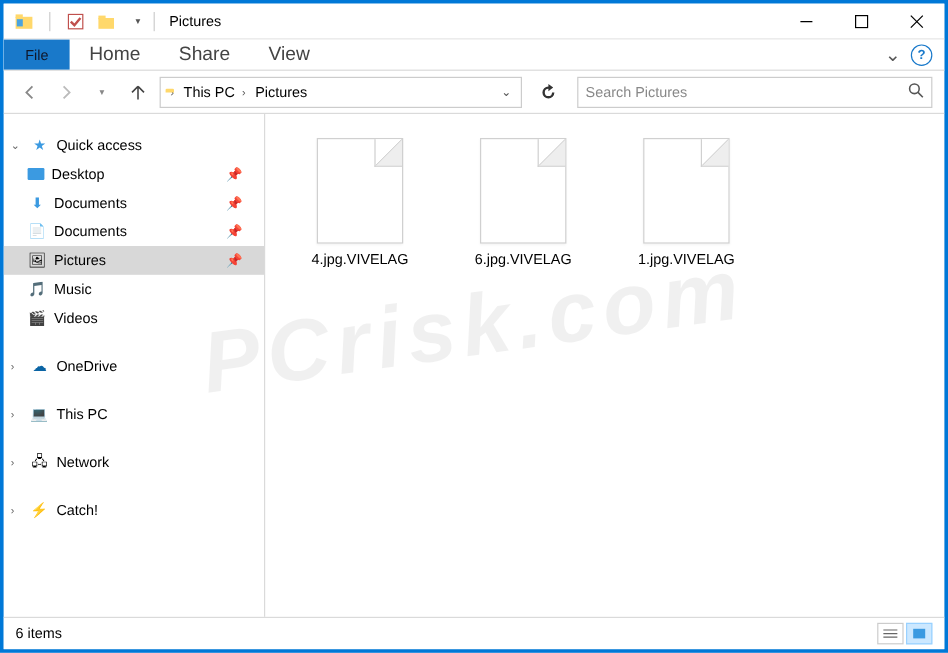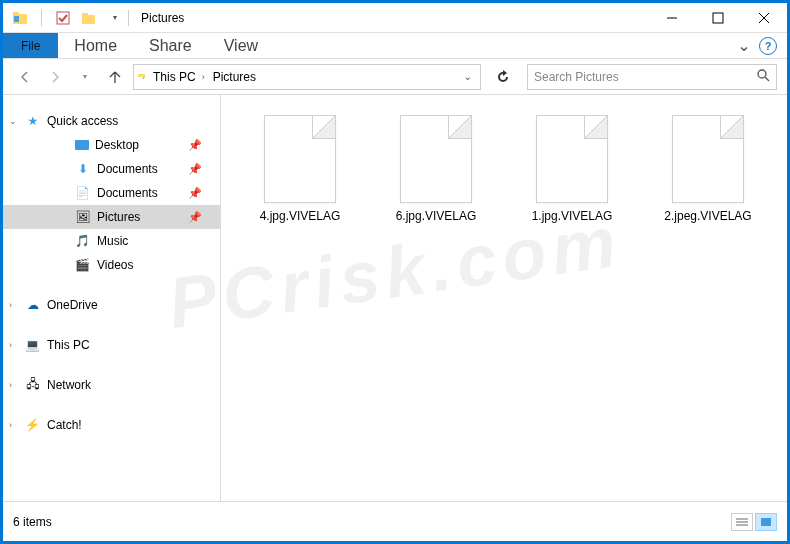--- a/index.html
+++ b/index.html
@@ -23,45 +23,45 @@
 .ribbon .help { width: 30px; display: flex; align-items: center; justify-content: center; color: #1979ca; font-weight: bold; border: 1px solid #1979ca; border-radius: 50%; font-size: 11px; width: 18px; height: 18px; margin: 4px 10px 0 0; }
 
 
 .navbar { height: 36px; display: flex; align-items: center; padding: 4px 10px; gap: 6px; border-bottom: 1px solid #dadada; }
 .navbar .nav-btn { width: 24px; height: 24px; display: flex; align-items: center; justify-content: center; color: #888; }
 .navbar .addr { flex: 1; display: flex; align-items: center; border: 1px solid #ccc; height: 26px; padding: 0 4px; }
 .navbar .addr .crumb { font-size: 12px; padding: 0 2px 0 4px; }
 .navbar .addr .car { font-size: 9px; color: #555; padding: 0 4px; }
 .navbar .addr .addrsp { flex: 1; }
 .navbar .refresh { width: 24px; height: 24px; display: flex; align-items: center; justify-content: center; margin-left: 4px; color: #333; }
-.navbar .search { width: 250px; border: 1px solid #ccc; height: 26px; display: flex; align-items: center; padding: 0 6px; color: #888; font-size: 12px; margin-left: 6px; }
+.navbar .search { width: 296px; border: 1px solid #ccc; height: 26px; display: flex; align-items: center; padding: 0 6px; color: #888; font-size: 12px; margin-left: 6px; }
 .navbar .search .sicon { margin-left: auto; color: #555; }
 
 
 .main { display: flex; height: 424px; }
 
 
 .sidebar { width: 218px; border-right: 1px solid #dadada; padding-top: 14px; overflow: hidden; }
 .sidebar .node { display: flex; align-items: center; height: 24px; font-size: 12px; padding-left: 20px; gap: 6px; }
-.sidebar .node.sub { padding-left: 72px; }
+.sidebar .node.sub { padding-left: 20px; }
 .sidebar .node .caret { font-size: 9px; color: #666; width: 10px; margin-left: -14px; }
 .sidebar .node.selected { background: #d8d8d8; }
 .sidebar .pin { margin-left: auto; margin-right: 18px; color: #777; font-size: 11px; }
 .sidebar .icon { width: 16px; height: 16px; display: inline-flex; align-items: center; justify-content: center; }
 .sidebar .group-gap { height: 16px; }
 
 
 .content { flex: 1; padding: 20px 0 0 24px; display: flex; flex-wrap: wrap; align-content: flex-start; gap: 36px 26px; position: relative; }
 .file-item { width: 110px; display: flex; flex-direction: column; align-items: center; }
 .file-icon { width: 72px; height: 88px; background: #fff; border: 1px solid #d0d0d0; position: relative; box-shadow: 0 1px 2px rgba(0,0,0,0.05); }
 .file-icon::before { content: ''; position: absolute; top: 0; right: 0; width: 22px; height: 22px; background: linear-gradient(135deg, #fff 0%, #fff 48%, #ccc 50%, #eee 52%, #eee 100%); border-left: 1px solid #d0d0d0; border-bottom: 1px solid #d0d0d0; }
 .file-label { font-size: 12px; text-align: center; margin-top: 6px; word-break: break-all; }
 
 
-.status { position: absolute; bottom: 0; left: 0; right: 0; height: 40px; border-top: 1px solid #dadada; display: flex; align-items: center; font-size: 12px; padding: 0 10px; background: #fff; }
+.status { position: absolute; bottom: 0; left: 0; right: 0; height: 27px; border-top: 1px solid #dadada; display: flex; align-items: center; font-size: 12px; padding: 0 10px; background: #fff; }
 .status .view-btns { margin-left: auto; display: flex; gap: 2px; }
 .status .vbtn { width: 22px; height: 18px; border: 1px solid #ccc; display: flex; align-items: center; justify-content: center; font-size: 10px; }
 .status .vbtn.active { background: #cce8ff; border-color: #99d1ff; }
 
 .folder-ico { width:16px; height:12px; background:#ffd86b; border-radius:1px; position:relative; }
 .folder-ico::before { content:''; position:absolute; top:-3px; left:0; width:7px; height:3px; background:#ffd86b; border-radius:1px 1px 0 0; }
 
 .watermark { position: absolute; top: 50%; left: 50%; transform: translate(-50%, -50%) rotate(-8deg); font-size: 72px; font-weight: bold; color: rgba(0,0,0,0.06); letter-spacing: 6px; pointer-events: none; white-space: nowrap; font-style: italic; }
 </style>
 </head>
@@ -230,24 +230,20 @@
         <div class="file-label">4.jpg.VIVELAG</div>
       </div>
     <div class="file-item">
         <div class="file-icon"></div>
         <div class="file-label">6.jpg.VIVELAG</div>
       </div>
     <div class="file-item">
         <div class="file-icon"></div>
         <div class="file-label">1.jpg.VIVELAG</div>
       </div>
-    <div class="file-item">
-        <div class="file-icon"></div>
-        <div class="file-label">2.jpeg.VIVELAG</div>
-      </div>
   </div>
 </div>
 
 <div class="watermark">PCrisk.com</div>
 
 <div class="status">
   <span>6 items</span>
   <div class="view-btns">
     <div class="vbtn">
         <svg width="12" height="10">

